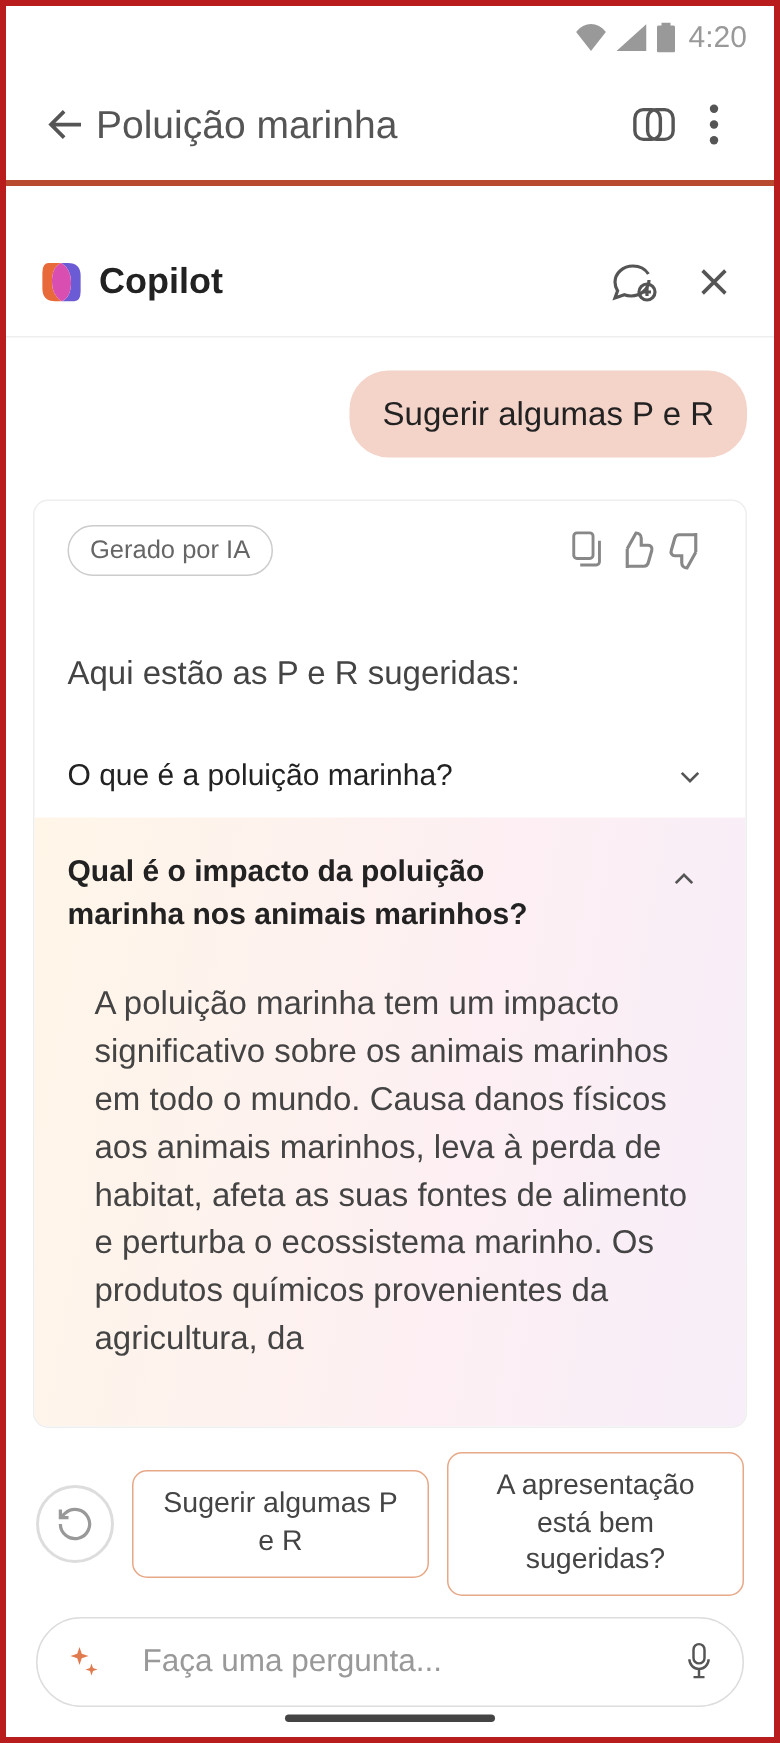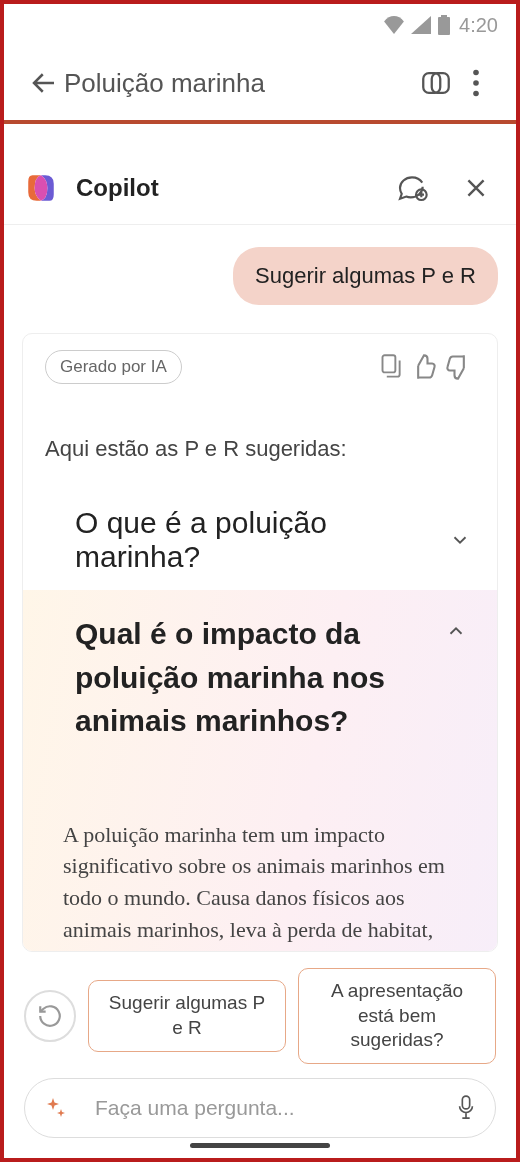--- a/index.html
+++ b/index.html
@@ -8,42 +8,42 @@
 
   .status-bar { height: 42px; display: flex; align-items: center; justify-content: flex-end; padding: 0 18px; gap: 8px; color: #999; font-size: 20px; }
   .status-icons { display: flex; align-items: center; gap: 6px; }
 
   .app-header { height: 74px; display: flex; align-items: center; padding: 0 20px; }
   .app-header .title { flex: 1; font-size: 26px; color: #555; }
   .hdr-icon { width: 40px; height: 40px; display: flex; align-items: center; justify-content: center; color: #555; }
 
   .accent-bar { height: 4px; background: #B84A2F; }
 
-  .copilot-header { display: flex; align-items: center; padding: 18px 22px 18px 20px; gap: 18px; border-bottom: 1px solid #eee; }
+  .copilot-header { display: flex; align-items: center; padding: 18px 22px 18px 20px; gap: 8px; border-bottom: 1px solid #eee; }
   .copilot-logo { width: 34px; height: 34px; }
   .copilot-title { flex: 1; font-size: 24px; font-weight: 600; color: #222; }
   .cp-icon { width: 36px; height: 36px; display: flex; align-items: center; justify-content: center; color: #555; }
 
   .chat-area { flex: 1; overflow: hidden; padding: 22px 18px 0 18px; display: flex; flex-direction: column; }
   .user-bubble { align-self: flex-end; background: #F4D3C9; color: #222; font-size: 22px; padding: 16px 22px; border-radius: 26px; margin-bottom: 28px; }
 
   .card { border: 1px solid #eee; border-radius: 10px; overflow: hidden; display: flex; flex-direction: column; flex: 1; min-height: 0; }
   .card-head { display: flex; align-items: center; padding: 16px 22px; }
   .badge { border: 1px solid #ccc; border-radius: 18px; padding: 6px 14px; font-size: 17px; color: #666; }
   .card-head .spacer { flex: 1; }
   .feedback-icon { width: 34px; height: 34px; display: flex; align-items: center; justify-content: center; color: #777; }
 
   .card-body { padding: 10px 22px 0 22px; flex: 1; overflow: hidden; display: flex; flex-direction: column; }
   .intro { font-size: 22px; color: #444; margin: 26px 0 28px 0; }
 
   .qa-item { }
-  .qa-row { display: flex; align-items: center; padding: 16px 4px 16px 0; font-size: 30px; color: #222; cursor: pointer; margin-left: 30px; }
-  .qa-active { background: linear-gradient(100deg, #FFF6E8 0%, #FDEFF3 60%, #F7EEF9 100%); margin: 0 -22px; padding: 18px 26px 4px 22px; gap: 48px; }
+  .qa-row { display: flex; align-items: center; justify-content: space-between; padding: 16px 4px 16px 0; font-size: 20px; color: #222; cursor: pointer; }
+  .qa-active { background: linear-gradient(100deg, #FFF6E8 0%, #FDEFF3 60%, #F7EEF9 100%); margin: 0 -22px; padding: 18px 26px 4px 22px; }
   .qa-active .qa-q { font-weight: 700; max-width: 360px; line-height: 1.45; }
-  .qa-answer { font-size: 22px; color: #444; line-height: 1.45; padding: 12px 4px 0 18px; font-family: Liberation Serif, serif; }
+  .qa-answer { font-size: 22px; color: #444; line-height: 1.45; padding: 12px 4px 0 18px; }
   .chev { color: #555; flex-shrink: 0; margin-left: 14px; }
   .qa-q { flex: 1; }
 
   .suggestions { display: flex; align-items: center; gap: 12px; padding: 16px 20px 14px 20px; }
   .refresh-btn { width: 52px; height: 52px; border: 2px solid #ddd; border-radius: 50%; display: flex; align-items: center; justify-content: center; color: #888; flex-shrink: 0; }
   .sugg-chip { flex: 1; border: 1.5px solid #E7A887; border-radius: 10px; padding: 10px 16px; font-size: 19px; color: #444; text-align: center; line-height: 1.3; display:flex; align-items:center; justify-content:center; min-height:62px; }
 
   .input-bar { margin: 0 20px 20px 20px; border: 1.5px solid #ddd; border-radius: 32px; height: 60px; display: flex; align-items: center; padding: 0 18px; gap: 28px; }
   .sparkle { color: #E07A4F; }
   .input-bar input { flex: 1; border: none; outline: none; font-size: 21px; color: #333; background: transparent; }

